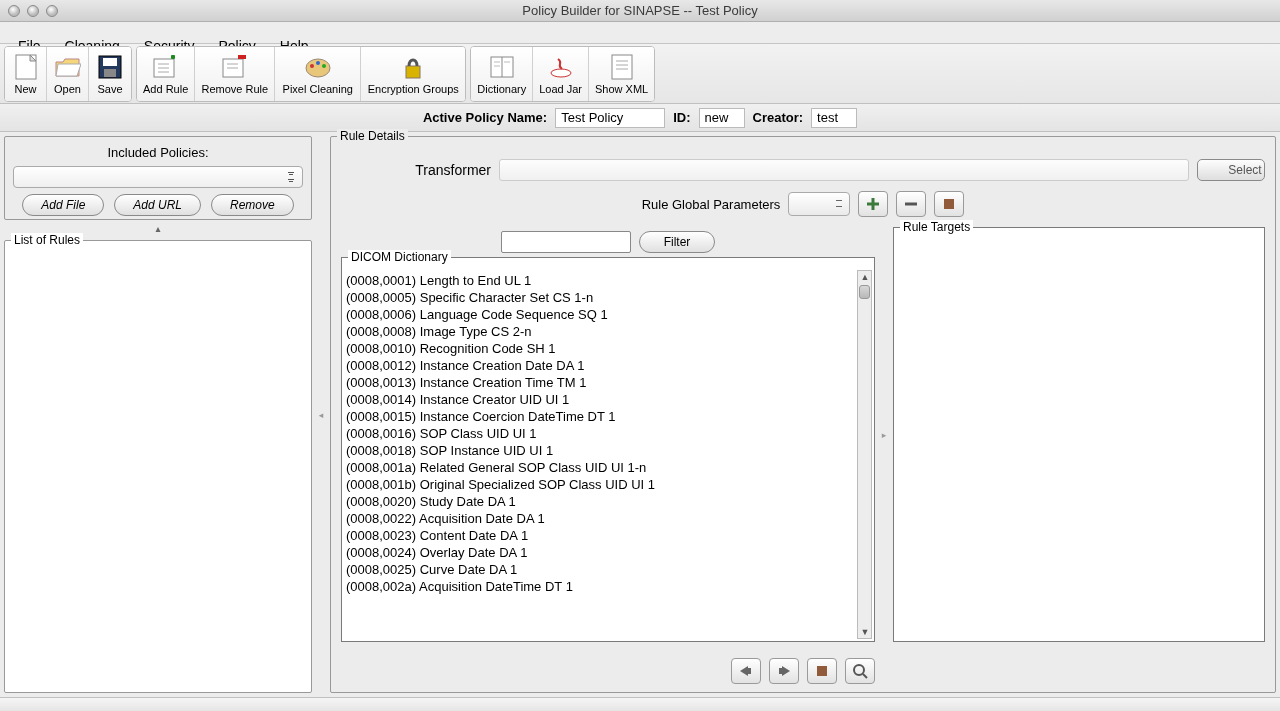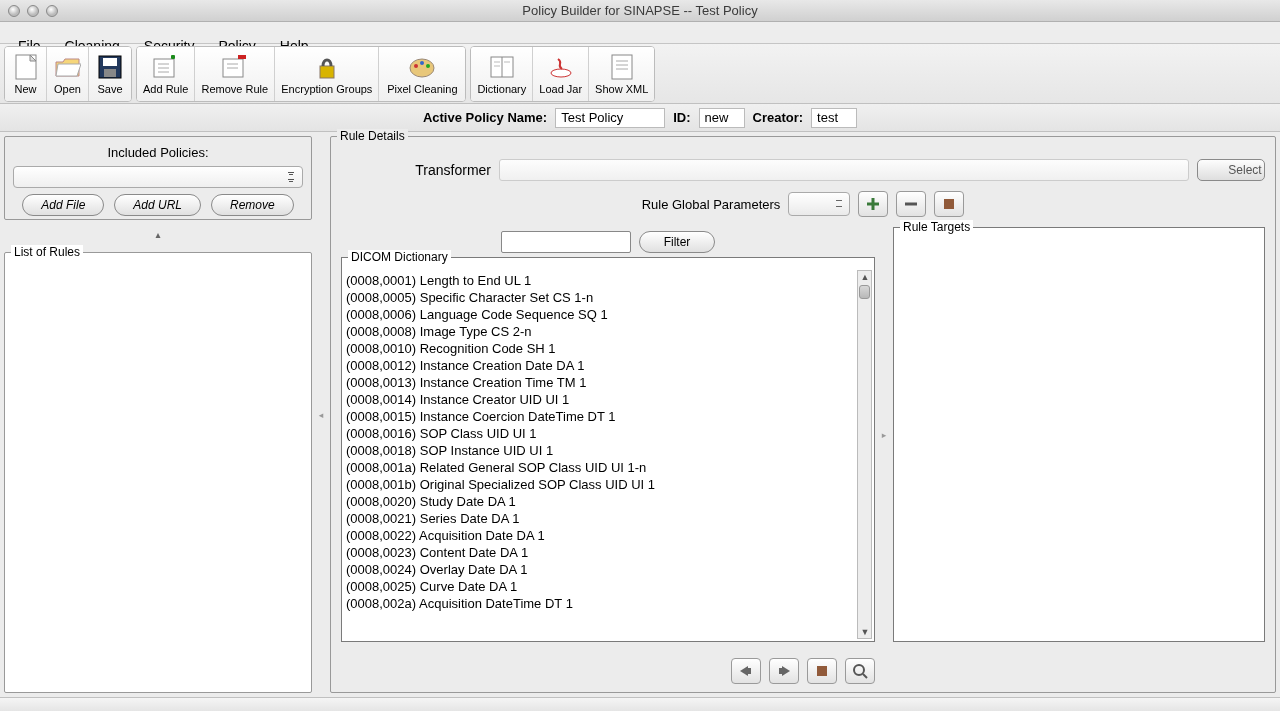--- a/index.html
+++ b/index.html
@@ -114,21 +114,21 @@
 .main {
   display: flex;
   height: calc(711px - 22px - 22px - 60px - 28px - 14px);
   padding: 4px;
   gap: 6px;
 }
 .left-pane {
   width: 308px;
   display: flex;
   flex-direction: column;
-  gap: 11px;
+  gap: 5px;
 }
 .right-pane {
   flex: 1;
   display: flex;
   flex-direction: column;
 }
 
 
 .panel {
   border: 1px solid #999;
@@ -424,39 +424,39 @@
       <div class="tool-icon">
           <svg width="26" height="24">
             <rect x="1" y="4" width="20" height="18" fill="#fff" stroke="#888"></rect>
             <line x1="5" y1="9" x2="16" y2="9" stroke="#aaa"></line>
             <line x1="5" y1="13" x2="16" y2="13" stroke="#aaa"></line>
             <rect x="16" y="0" width="8" height="4" fill="#c22"></rect>
           </svg>
         </div>
       <span>Remove Rule</span>
     </div>
-    <div class="tool-btn" style="min-width:104px">
-      <div class="tool-icon">
-          <svg width="24" height="26">
-            <rect x="5" y="12" width="14" height="12" fill="#d8b400" stroke="#876"></rect>
-            <path d="M8 12 C8 4 16 4 16 12" fill="none" stroke="#555" stroke-width="3"></path>
-          </svg>
-        </div>
-      <span>Encryption Groups</span>
-    </div>
     <div class="tool-btn" style="min-width:86px">
       <div class="tool-icon">
           <svg width="28" height="22">
             <ellipse cx="14" cy="12" rx="12" ry="9" fill="#e8c77a" stroke="#987"></ellipse>
             <circle cx="8" cy="10" r="2" fill="#c33"></circle>
             <circle cx="14" cy="7" r="2" fill="#36c"></circle>
             <circle cx="20" cy="10" r="2" fill="#2a2"></circle>
           </svg>
         </div>
       <span>Pixel Cleaning</span>
+    </div>
+    <div class="tool-btn" style="min-width:104px">
+      <div class="tool-icon">
+          <svg width="24" height="26">
+            <rect x="5" y="12" width="14" height="12" fill="#d8b400" stroke="#876"></rect>
+            <path d="M8 12 C8 4 16 4 16 12" fill="none" stroke="#555" stroke-width="3"></path>
+          </svg>
+        </div>
+      <span>Encryption Groups</span>
     </div>
   </div>
 
   <div class="tool-group">
     <div class="tool-btn" style="min-width:60px">
       <div class="tool-icon">
           <svg width="26" height="24">
             <rect x="2" y="2" width="22" height="20" fill="#fff" stroke="#888"></rect>
             <line x1="13" y1="2" x2="13" y2="22" stroke="#888"></line>
             <line x1="5" y1="7" x2="11" y2="7" stroke="#bbb"></line>
@@ -566,21 +566,20 @@
                 <div>(0008,0010) Recognition Code SH 1</div>
                 <div>(0008,0012) Instance Creation Date DA 1</div>
                 <div>(0008,0013) Instance Creation Time TM 1</div>
                 <div>(0008,0014) Instance Creator UID UI 1</div>
                 <div>(0008,0015) Instance Coercion DateTime DT 1</div>
                 <div>(0008,0016) SOP Class UID UI 1</div>
                 <div>(0008,0018) SOP Instance UID UI 1</div>
                 <div>(0008,001a) Related General SOP Class UID UI 1-n</div>
                 <div>(0008,001b) Original Specialized SOP Class UID UI 1</div>
                 <div>(0008,0020) Study Date DA 1</div>
-                <div>(0008,0021) Series Date DA 1</div>
                 <div>(0008,0022) Acquisition Date DA 1</div>
                 <div>(0008,0023) Content Date DA 1</div>
                 <div>(0008,0024) Overlay Date DA 1</div>
                 <div>(0008,0025) Curve Date DA 1</div>
                 <div>(0008,002a) Acquisition DateTime DT 1</div>
               </div>
             <div class="scrollbar">
               <div class="thumb"></div>
               <div class="arrow-up">▲</div>
               <div class="arrow-down">▼</div>

